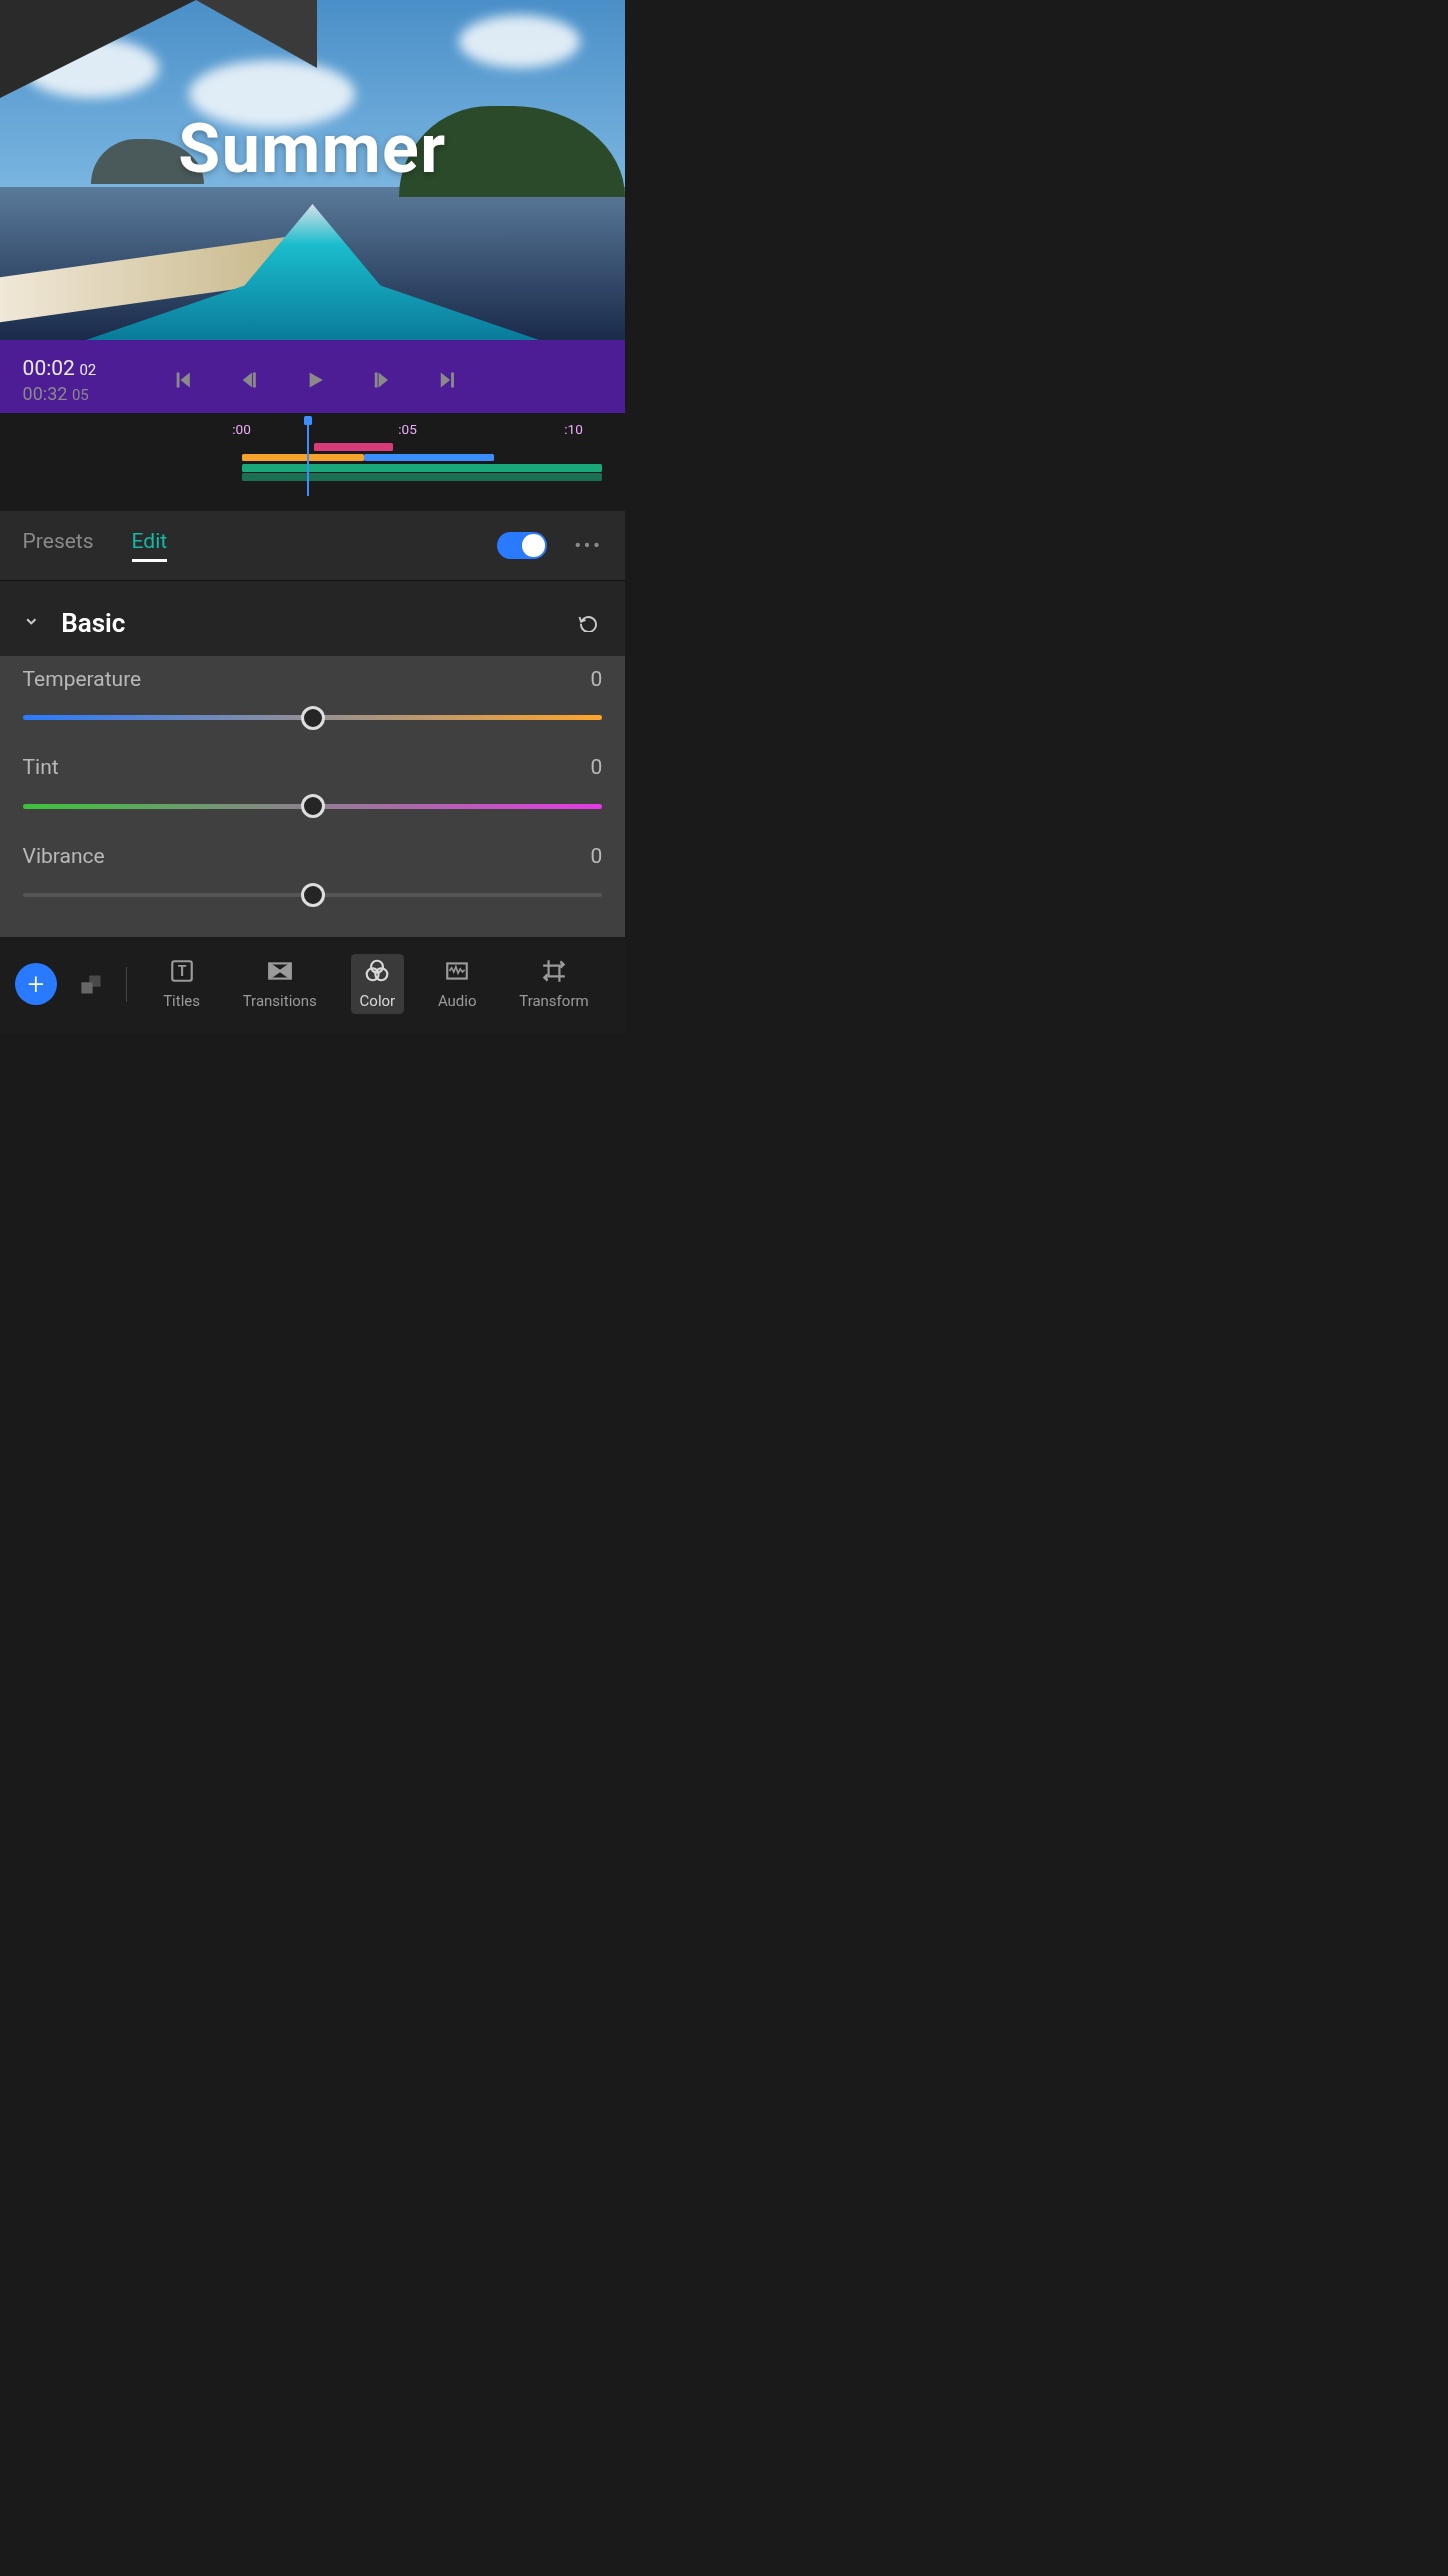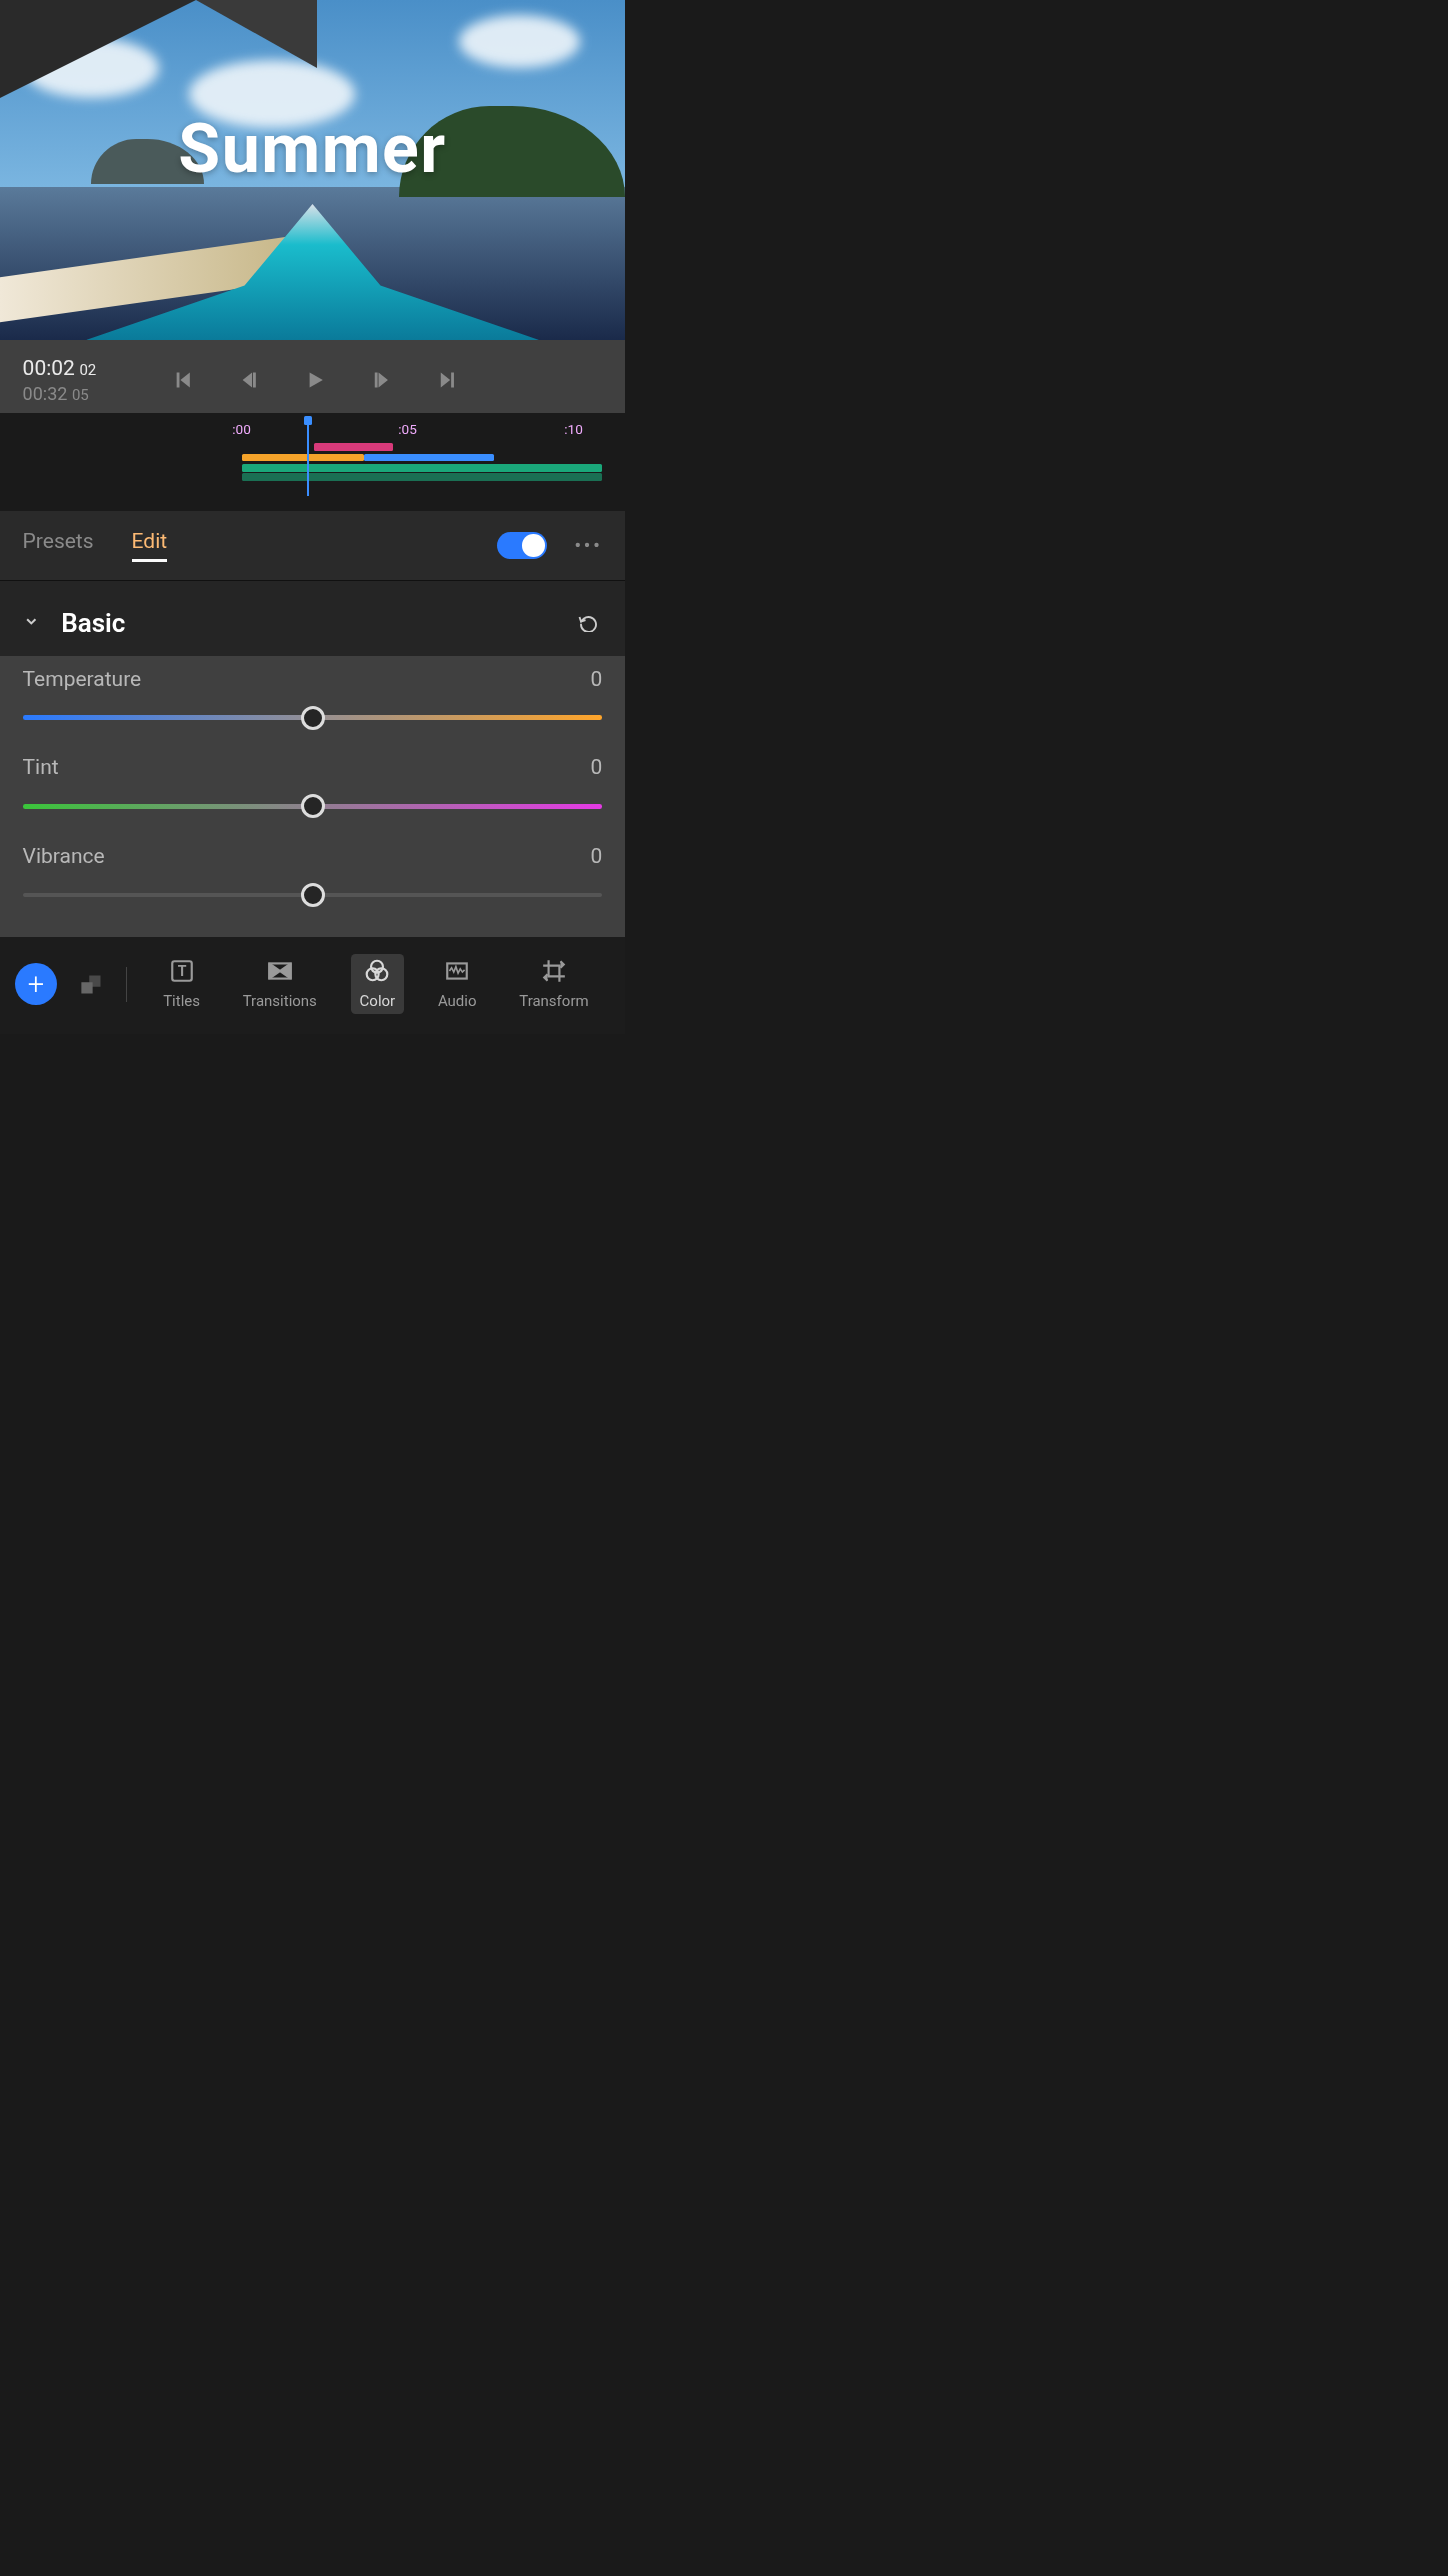--- a/index.html
+++ b/index.html
@@ -44,21 +44,21 @@
     transform: skewY(-8deg);
   }
   .title-overlay {
     position: absolute; top: 109px; left: 0; right: 0; text-align: center;
     font-size: 68px; font-weight: 700; color: #fff; letter-spacing: 1.5px;
     text-shadow: 0 1.5px 6px rgba(0,0,0,0.3);
   }
 
   
   .playback-bar {
-    background: #404040;
+    background: #4c1d95;
     padding: 15px 22.6px 7.5px 22.6px;
     display: flex;
     align-items: center;
     text-align: right;
   }
   .time-display { display: flex; flex-direction: column; line-height: 1.3; }
   .time-line { display: flex; align-items: baseline; gap: 4.5px; }
   .time-main { font-size: 21px; color: #eaeaea; }
   .time-sub  { font-size: 15px; color: #eaeaea; }
   .time-total .time-main, .time-total .time-sub { color: #8a8a8a; font-size: 18px; }
@@ -78,21 +78,21 @@
 
   
   .tabs-bar {
     background: #2a2a2a;
     display: flex; align-items: center; justify-content: space-between;
     padding: 18px 22.6px;
     border-bottom: 0.8px solid #111;
   }
   .tabs-left { display: flex; gap: 38px; }
   .tab-item { font-size: 21px; color: #8a8a8a; cursor: pointer; padding-bottom: 6px; }
-  .tab-item.active { color: #fdba74; border-bottom: 3px solid #fafafa; }
+  .tab-item.active { color: #14b8a6; border-bottom: 3px solid #fafafa; }
   .tabs-right { display: flex; align-items: center; gap: 27px; }
   .toggle {
     width: 50px; height: 27px; background: #2a7aff; border-radius: 13.6px;
     position: relative; cursor: pointer;
   }
   .toggle::after {
     content: ""; position: absolute; right: 2.3px; top: 2.3px; width: 22.6px; height: 22.6px;
     background: #fff; border-radius: 50%;
   }
   .more-dots { font-size: 21px; color: #8a8a8a; letter-spacing: 2.3px; cursor: pointer; }

